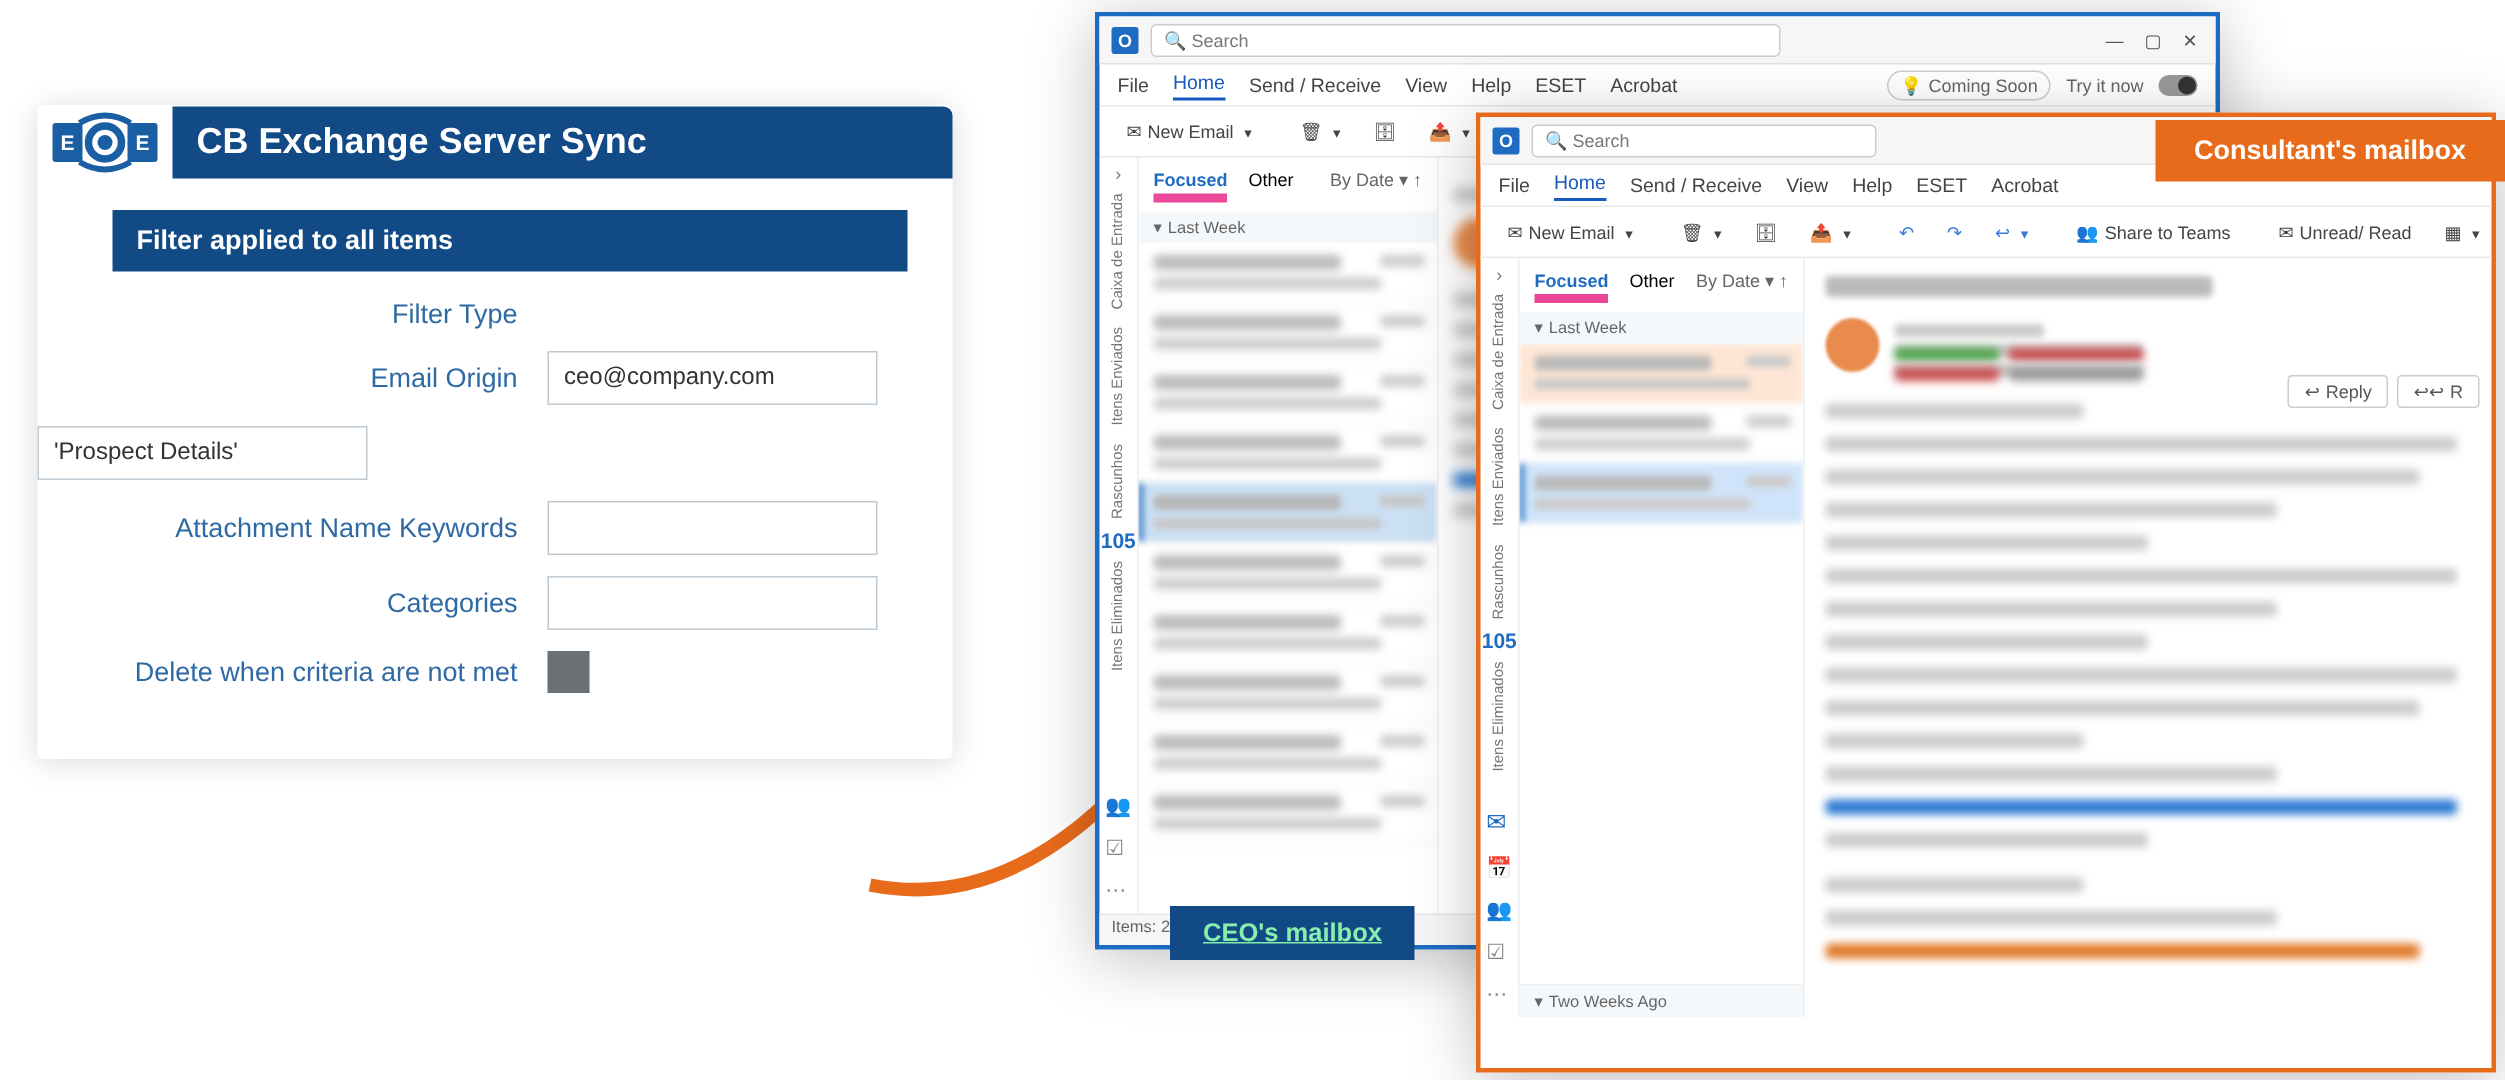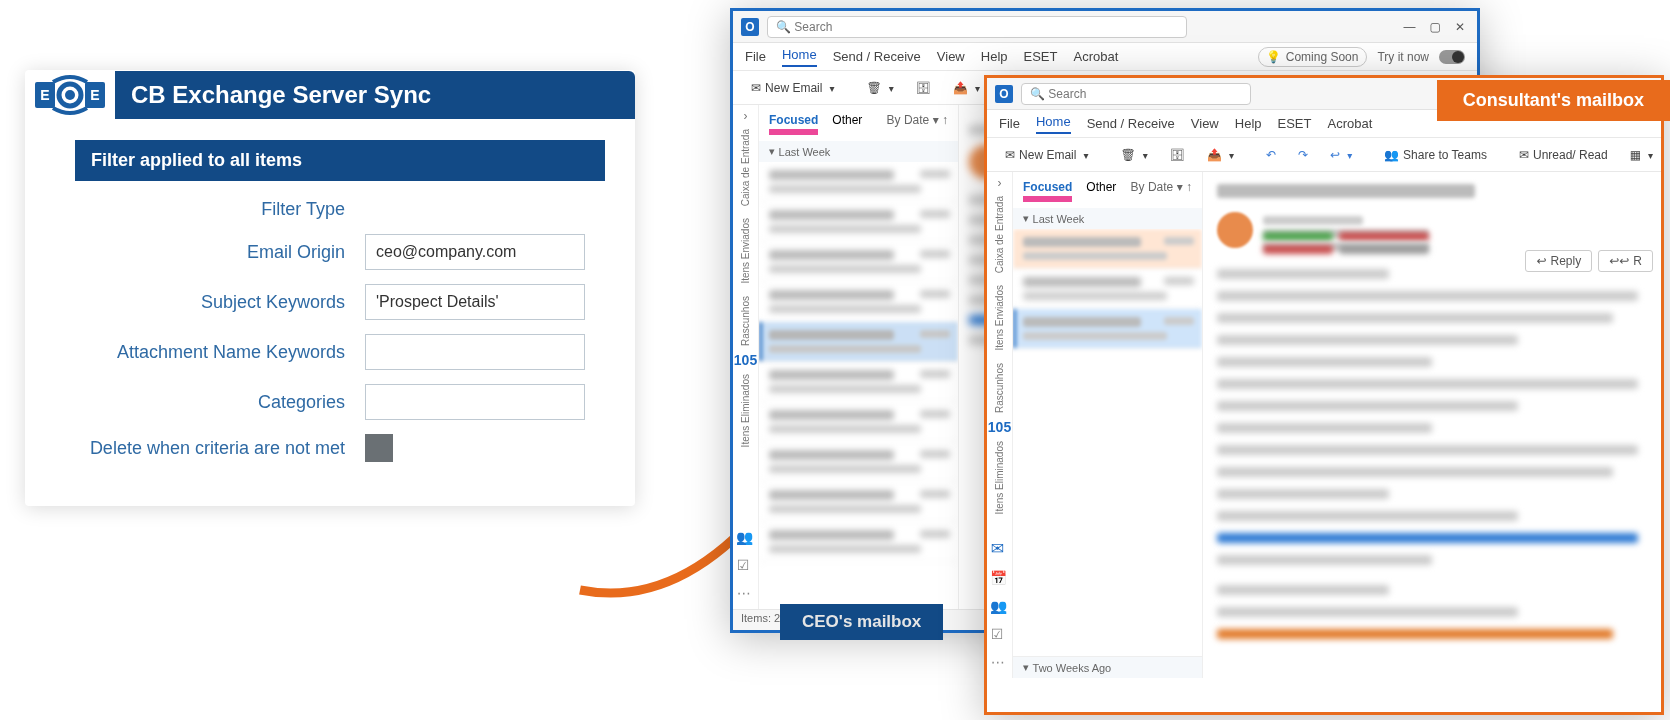--- a/index.html
+++ b/index.html
@@ -167,22 +167,22 @@
 .row.sel{ background:#cfe4fa; filter: blur(2px) brightness(.98);}
 .row.sel::before{content:"";position:absolute;left:0;top:0;bottom:0;width:3px;background:#1e6bc2;}
 .row .l1{height:10px;background:#bbb;border-radius:3px;width:70%;}
 .row .l2{height:8px;background:#ccc;border-radius:3px;width:85%;margin-top:5px;}
 .row .dt{position:absolute;right:8px;top:8px;height:8px;width:30px;background:#ccc;border-radius:3px;}
 .preview{ flex:1; padding:10px; filter: blur(4px);}
 .preview .pv-line{height:10px;background:#ccc;border-radius:3px;margin:10px 0;}
 .status-bar{position:absolute;left:0;right:0;bottom:0;height:21px;background:#f6f6f6;border-top:1px solid #e6e6e6;font-size:11px;color:#666;padding:2px 8px;}
 
 .ceo-badge{
-  position:absolute; left:780px; top:604px; background:#124a86; color:#e5e5e5;
-  font-weight:600; font-size:17px; padding:8px 22px;
+  position:absolute; left:780px; top:604px; background:#124a86; color:#86efac;
+  font-weight:600; font-size:17px; padding:8px 22px;text-decoration:underline;
 }
 
 
 .con {
   position:absolute; left:984px; top:75px; width:680px; height:640px;
   background:#fff; border:3px solid #e86b1c;
   box-shadow: 0 6px 40px rgba(0,0,0,.25);
 }
 .consultant-badge{
   position:absolute; right:0; top:80px; background:#e86b1c; color:#fff;
@@ -240,21 +240,20 @@
   <div class="filter-sub">Filter applied to all items</div>
 
   <div class="form-row">
     <div class="form-label">Filter Type</div>
   </div>
   <div class="form-row">
     <div class="form-label">Email Origin</div>
     <input class="txt" value="ceo@company.com" style="">
   </div>
   <div class="form-row">
-    <div class="form-label">Subject Keywords</div>
     <input class="txt" value="'Prospect Details'" style="">
   </div>
   <div class="form-row">
     <div class="form-label">Attachment Name Keywords</div>
     <input class="txt" value="" style="">
   </div>
   <div class="form-row">
     <div class="form-label">Categories</div>
     <input class="txt" value="" style="">
   </div>

